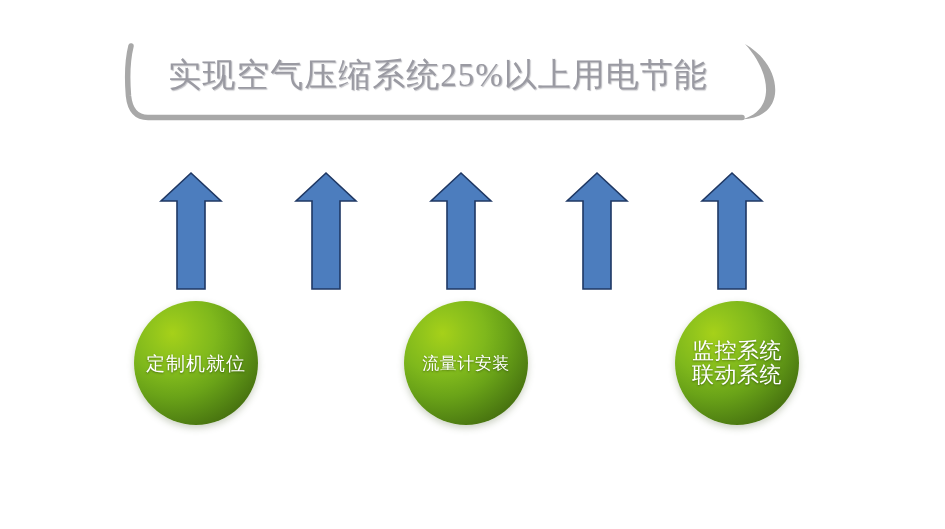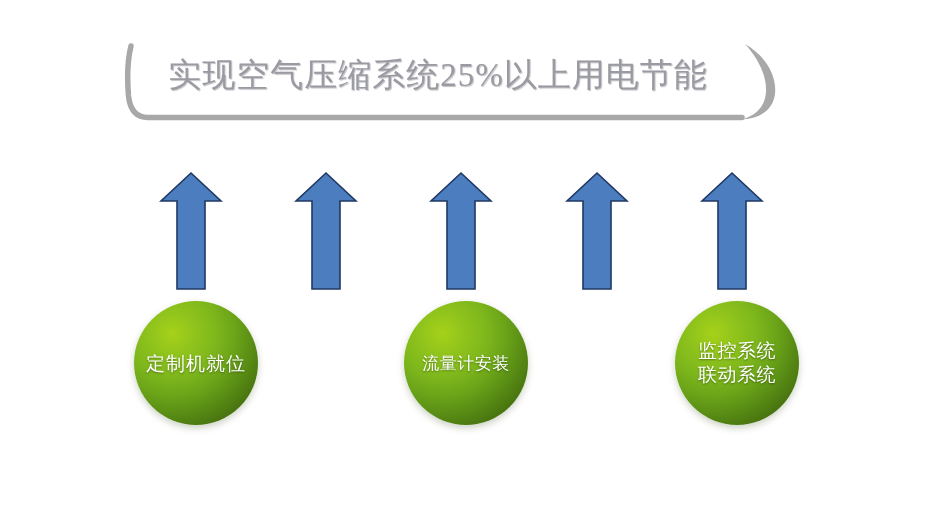--- a/index.html
+++ b/index.html
@@ -87,21 +87,21 @@
     font-family: "Liberation Serif", "DejaVu Serif", serif;
     font-size: 19px;
     line-height: 25px;
     text-align: center;
     letter-spacing: 1px;
     text-shadow: 0 1px 2px rgba(35,60,10,0.55);
     white-space: pre-line;
     padding: 0 4px;
   }
   .node-label.small { font-size: 17px; letter-spacing: 0.5px; }
-  .node-label.two-line { font-size: 19px; line-height: 24px; letter-spacing: 0.5px; }
+  .node-label.two-line { font-size: 22px; line-height: 24px; letter-spacing: 0.5px; }
 </style>
 </head>
 <body>
 
 <div id="slide">
 
   <div id="title-banner">
     <svg width="945" height="150" viewBox="0 0 945 150" xmlns="http://www.w3.org/2000/svg">
 
       <path d="M 131 46 C 128 58 127 78 128.5 96 C 130 110 136.5 117.5 148 117.5 L 742 117.5" fill="none" stroke="#a8a8a8" stroke-width="5.5" stroke-linecap="round"></path>

